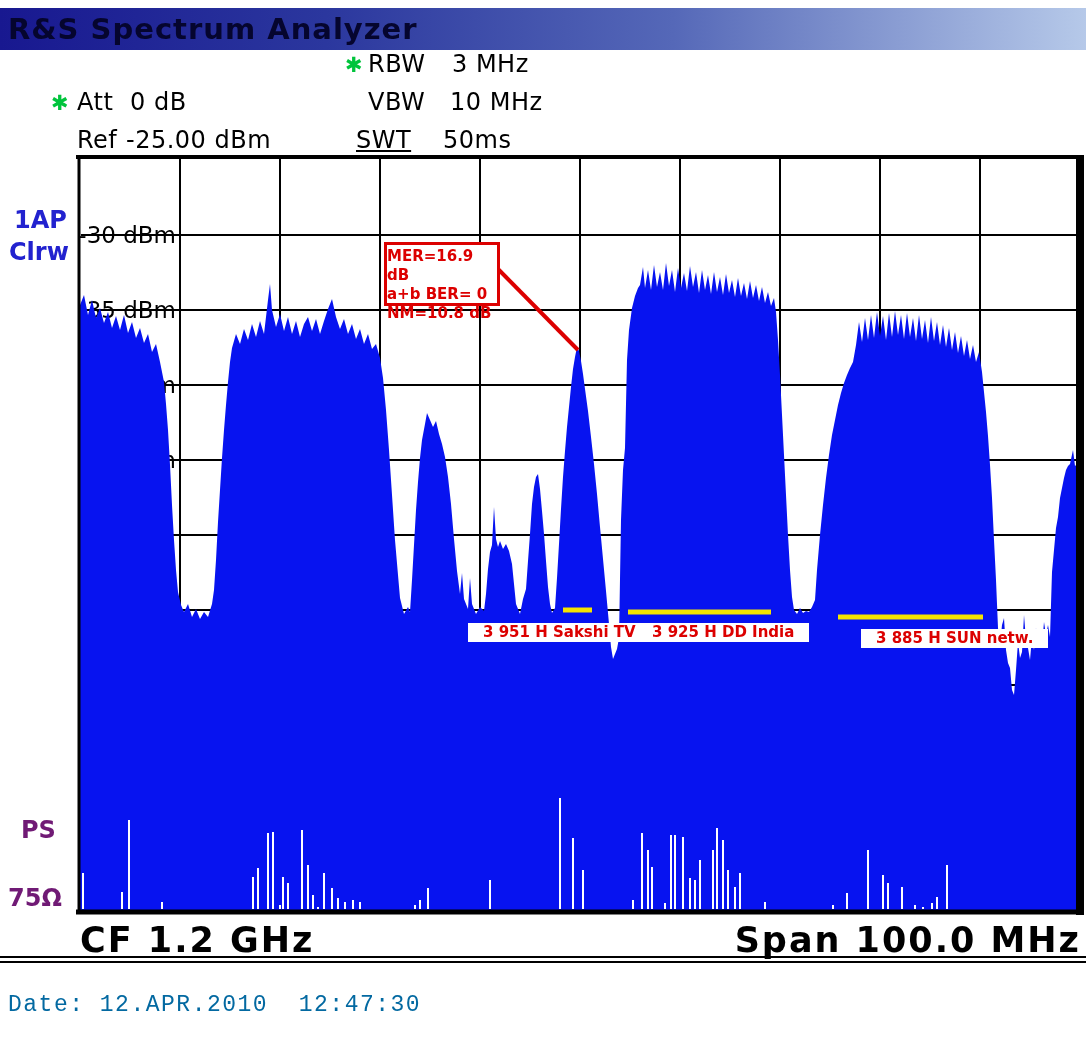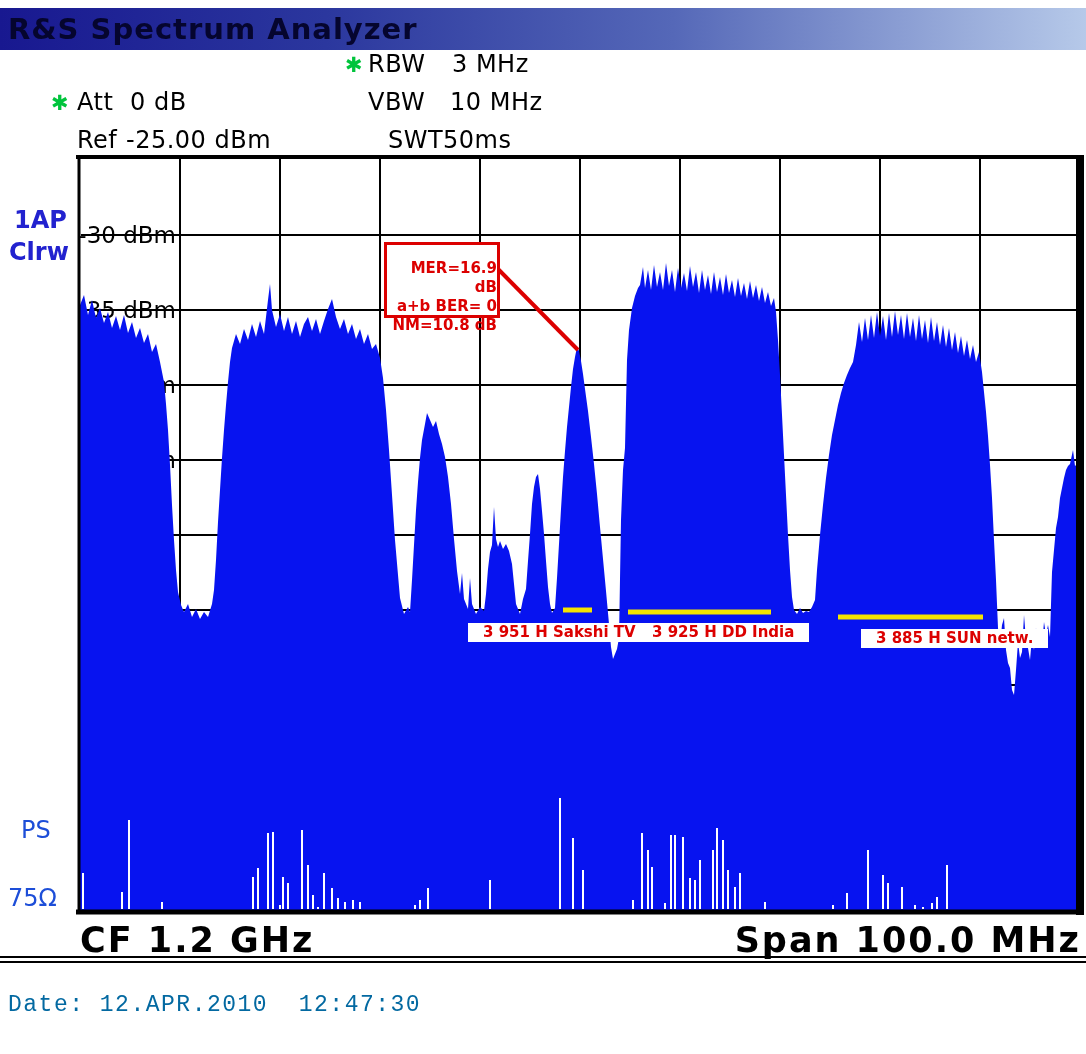--- a/index.html
+++ b/index.html
@@ -7,28 +7,28 @@
           font-family:"DejaVu Sans","Liberation Sans",sans-serif;}
   
   #titlebar{position:absolute;left:0;top:8px;width:1086px;height:42px;
             background:linear-gradient(90deg,#181890 0%,#2b379e 30%,#5568b8 62%,#b6c9e9 100%);}
   #titlebar .title{position:absolute;left:8px;top:4px;font-size:29px;font-weight:bold;color:#05052e;letter-spacing:1px;}
   
   .hdr{position:absolute;font-size:24px;color:#000;letter-spacing:0.5px;white-space:pre;}
   .star{position:absolute;font-size:21px;color:#00c43c;font-weight:bold;}
   
   .side-blue{position:absolute;font-size:24px;font-weight:bold;color:#2222cf;}
-  .side-green{position:absolute;font-size:24px;font-weight:normal;color:#1d4ed8;}
+  .side-green{position:absolute;font-size:24px;font-weight:bold;color:#701a75;}
   
   #plot-svg{position:absolute;left:0;top:0;z-index:1;}
   
   #annotations{position:absolute;left:0;top:0;width:100%;height:100%;z-index:2;pointer-events:none;}
   #mer-box{position:absolute;left:384px;top:242px;width:110px;height:56px;background:#ffffff;
            border:3px solid #dc0000;color:#dc0000;font-size:15px;font-weight:bold;line-height:19px;
-           text-align:right;padding-top:14px;}
+           text-align:left;padding-top:2px;}
   .chan-label{position:absolute;background:#ffffff;color:#dc0000;font-size:15px;font-weight:bold;
               line-height:19px;padding:0 15px;white-space:pre;}
   
   #footer-row{position:absolute;left:80px;top:920px;width:1001px;display:flex;justify-content:space-between;}
   #footer-row div{font-size:35px;font-weight:bold;color:#000;letter-spacing:2px;white-space:pre;}
   .rule{position:absolute;left:0;width:1086px;height:2px;background:#000;}
   #date-line{position:absolute;left:8px;top:992px;font-size:23px;letter-spacing:1.5px;color:#0369a1;
              font-family:"Liberation Mono","DejaVu Sans Mono",monospace;white-space:pre;}
 </style>
 </head>
@@ -45,21 +45,21 @@
   <span class="hdr" style="left:452px;top:50px;">3 MHz</span>
 
   <span class="star" style="left:51px;top:91px;">✱</span>
   <span class="hdr" style="left:77px;top:88px;">Att</span>
   <span class="hdr" style="left:130px;top:88px;">0 dB</span>
   <span class="hdr" style="left:368px;top:88px;">VBW</span>
   <span class="hdr" style="left:450px;top:88px;">10 MHz</span>
 
   <span class="hdr" style="left:77px;top:126px;">Ref</span>
   <span class="hdr" style="left:126px;top:126px;">-25.00 dBm</span>
-  <span class="hdr" style="left:388px;top:126px;">SWT</span>
+  <span class="hdr" style="left:356px;top:126px;text-decoration:underline;">SWT</span>
   <span class="hdr" style="left:443px;top:126px;">50ms</span>
 
   <span class="side-blue" style="left:14px;top:206px;">1AP</span>
   <span class="side-blue" style="left:9px;top:238px;">Clrw</span>
   <span class="side-green" style="left:21px;top:816px;">PS</span>
   <span class="side-green" style="left:8px;top:884px;">75Ω</span>
 
   <svg id="plot-svg" width="1086" height="1054">
       <line x1="180" y1="159" x2="180" y2="910" stroke="#000" stroke-width="2"></line>
       <line x1="280" y1="159" x2="280" y2="910" stroke="#000" stroke-width="2"></line>

